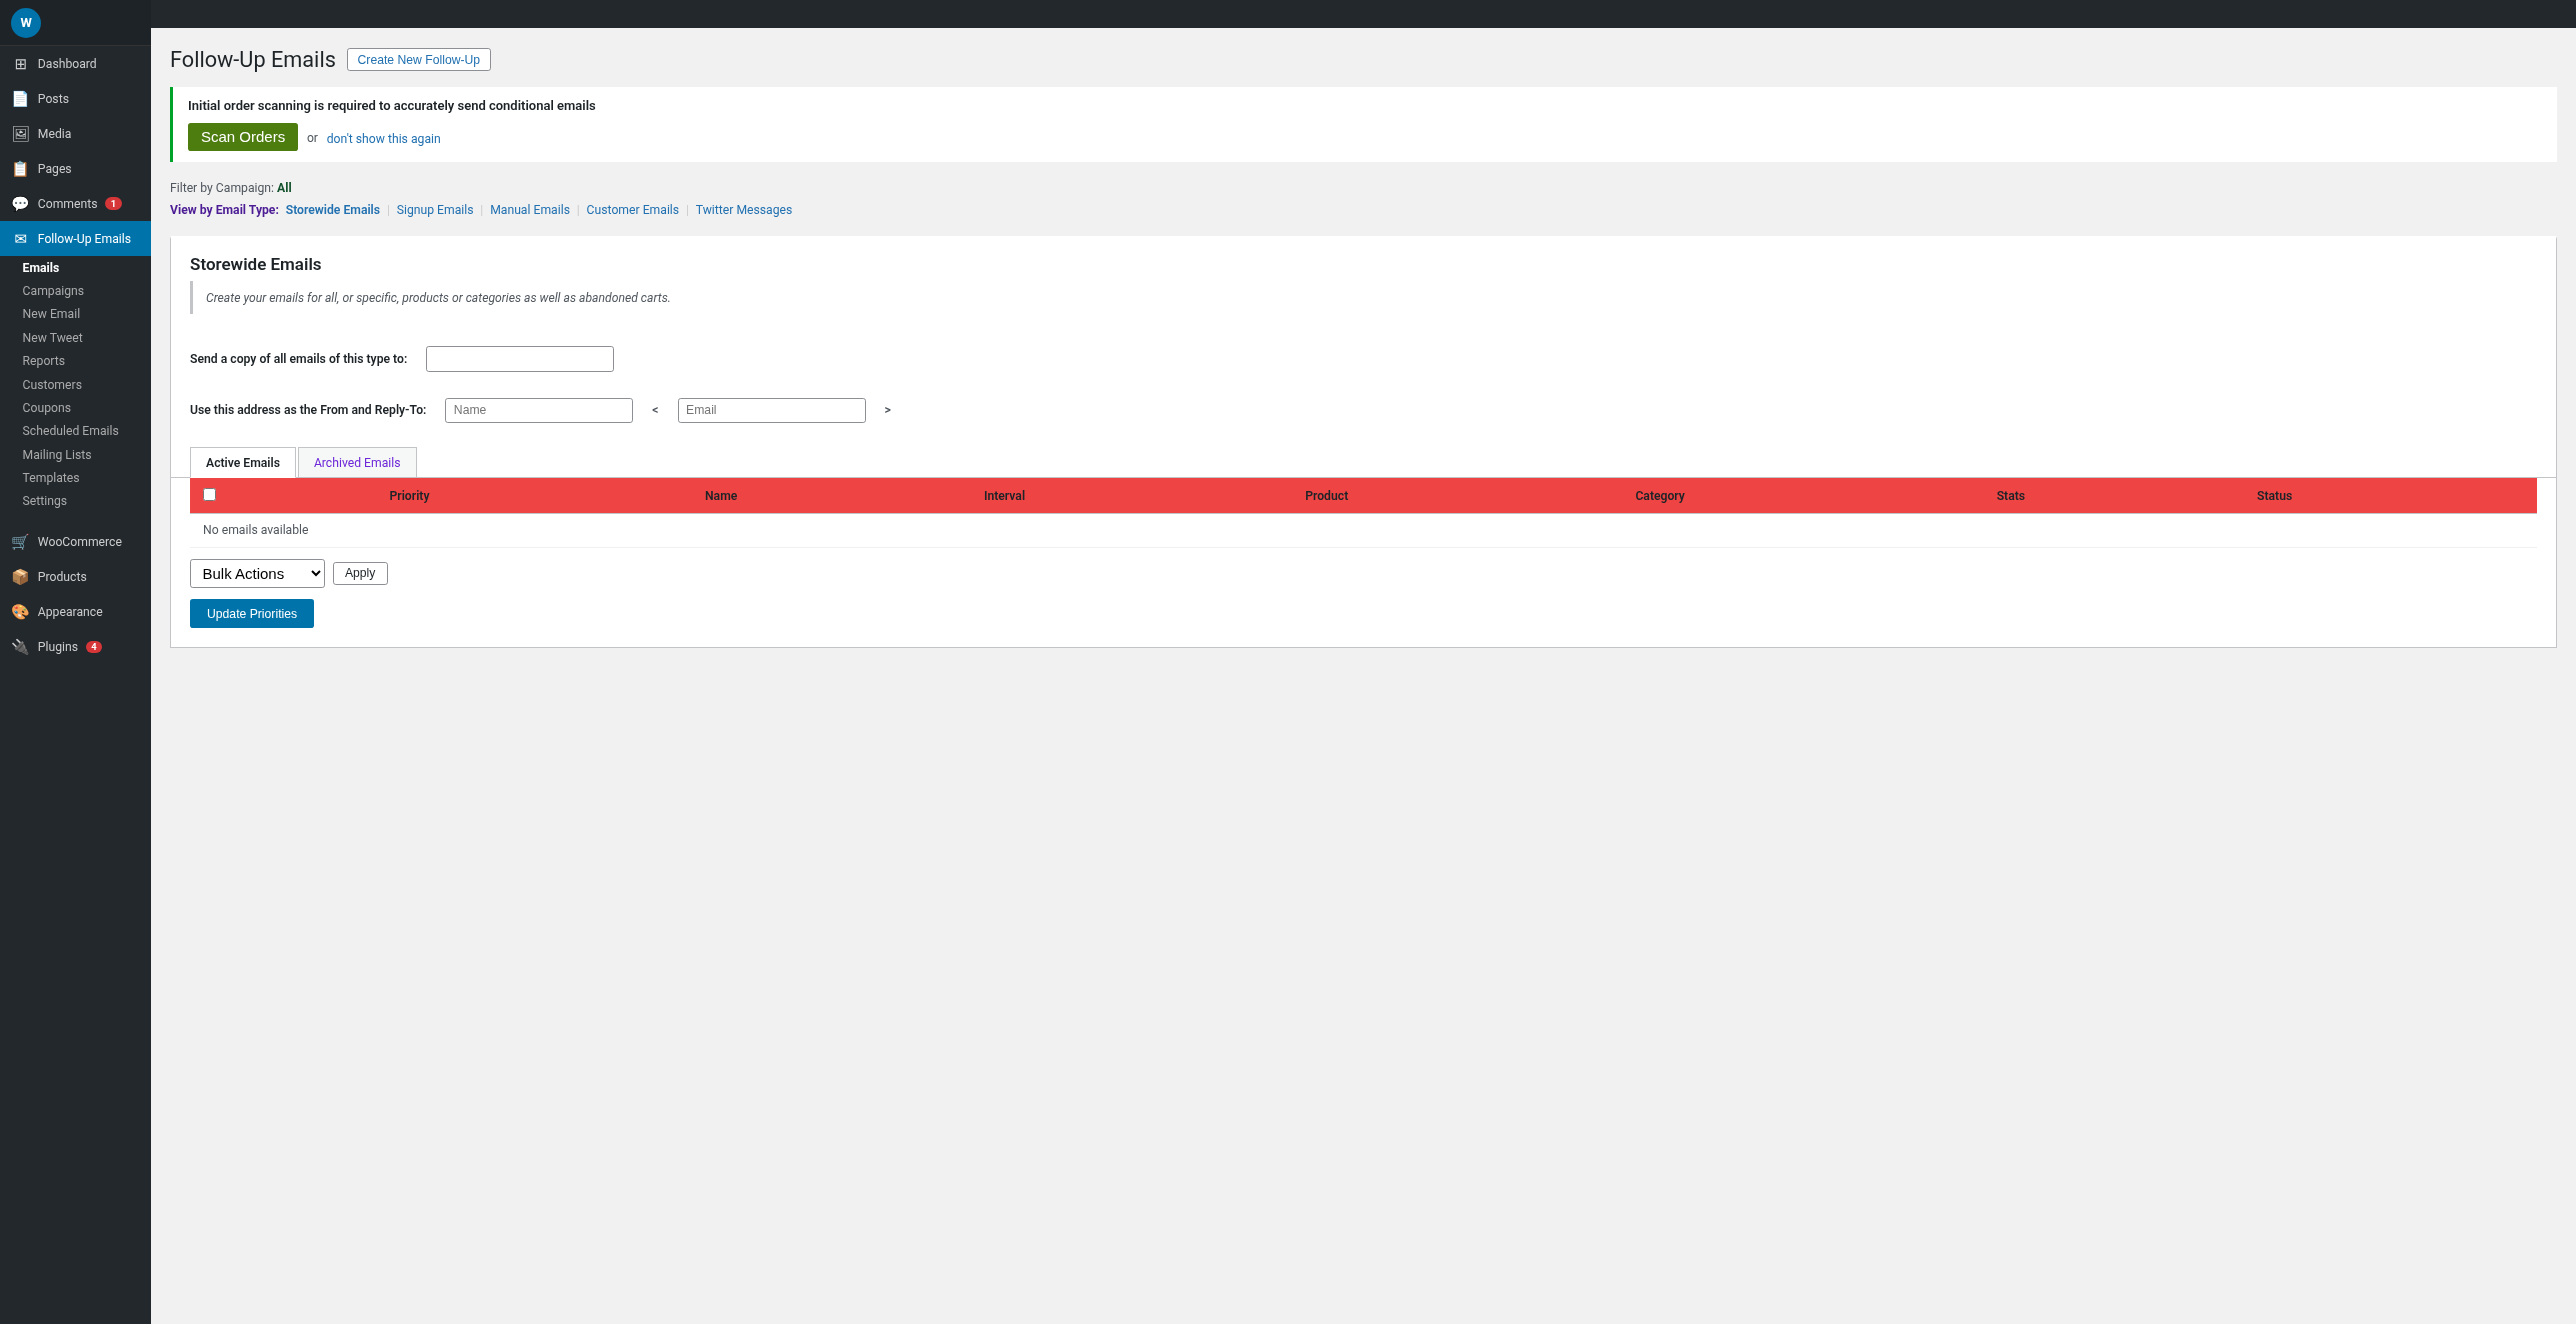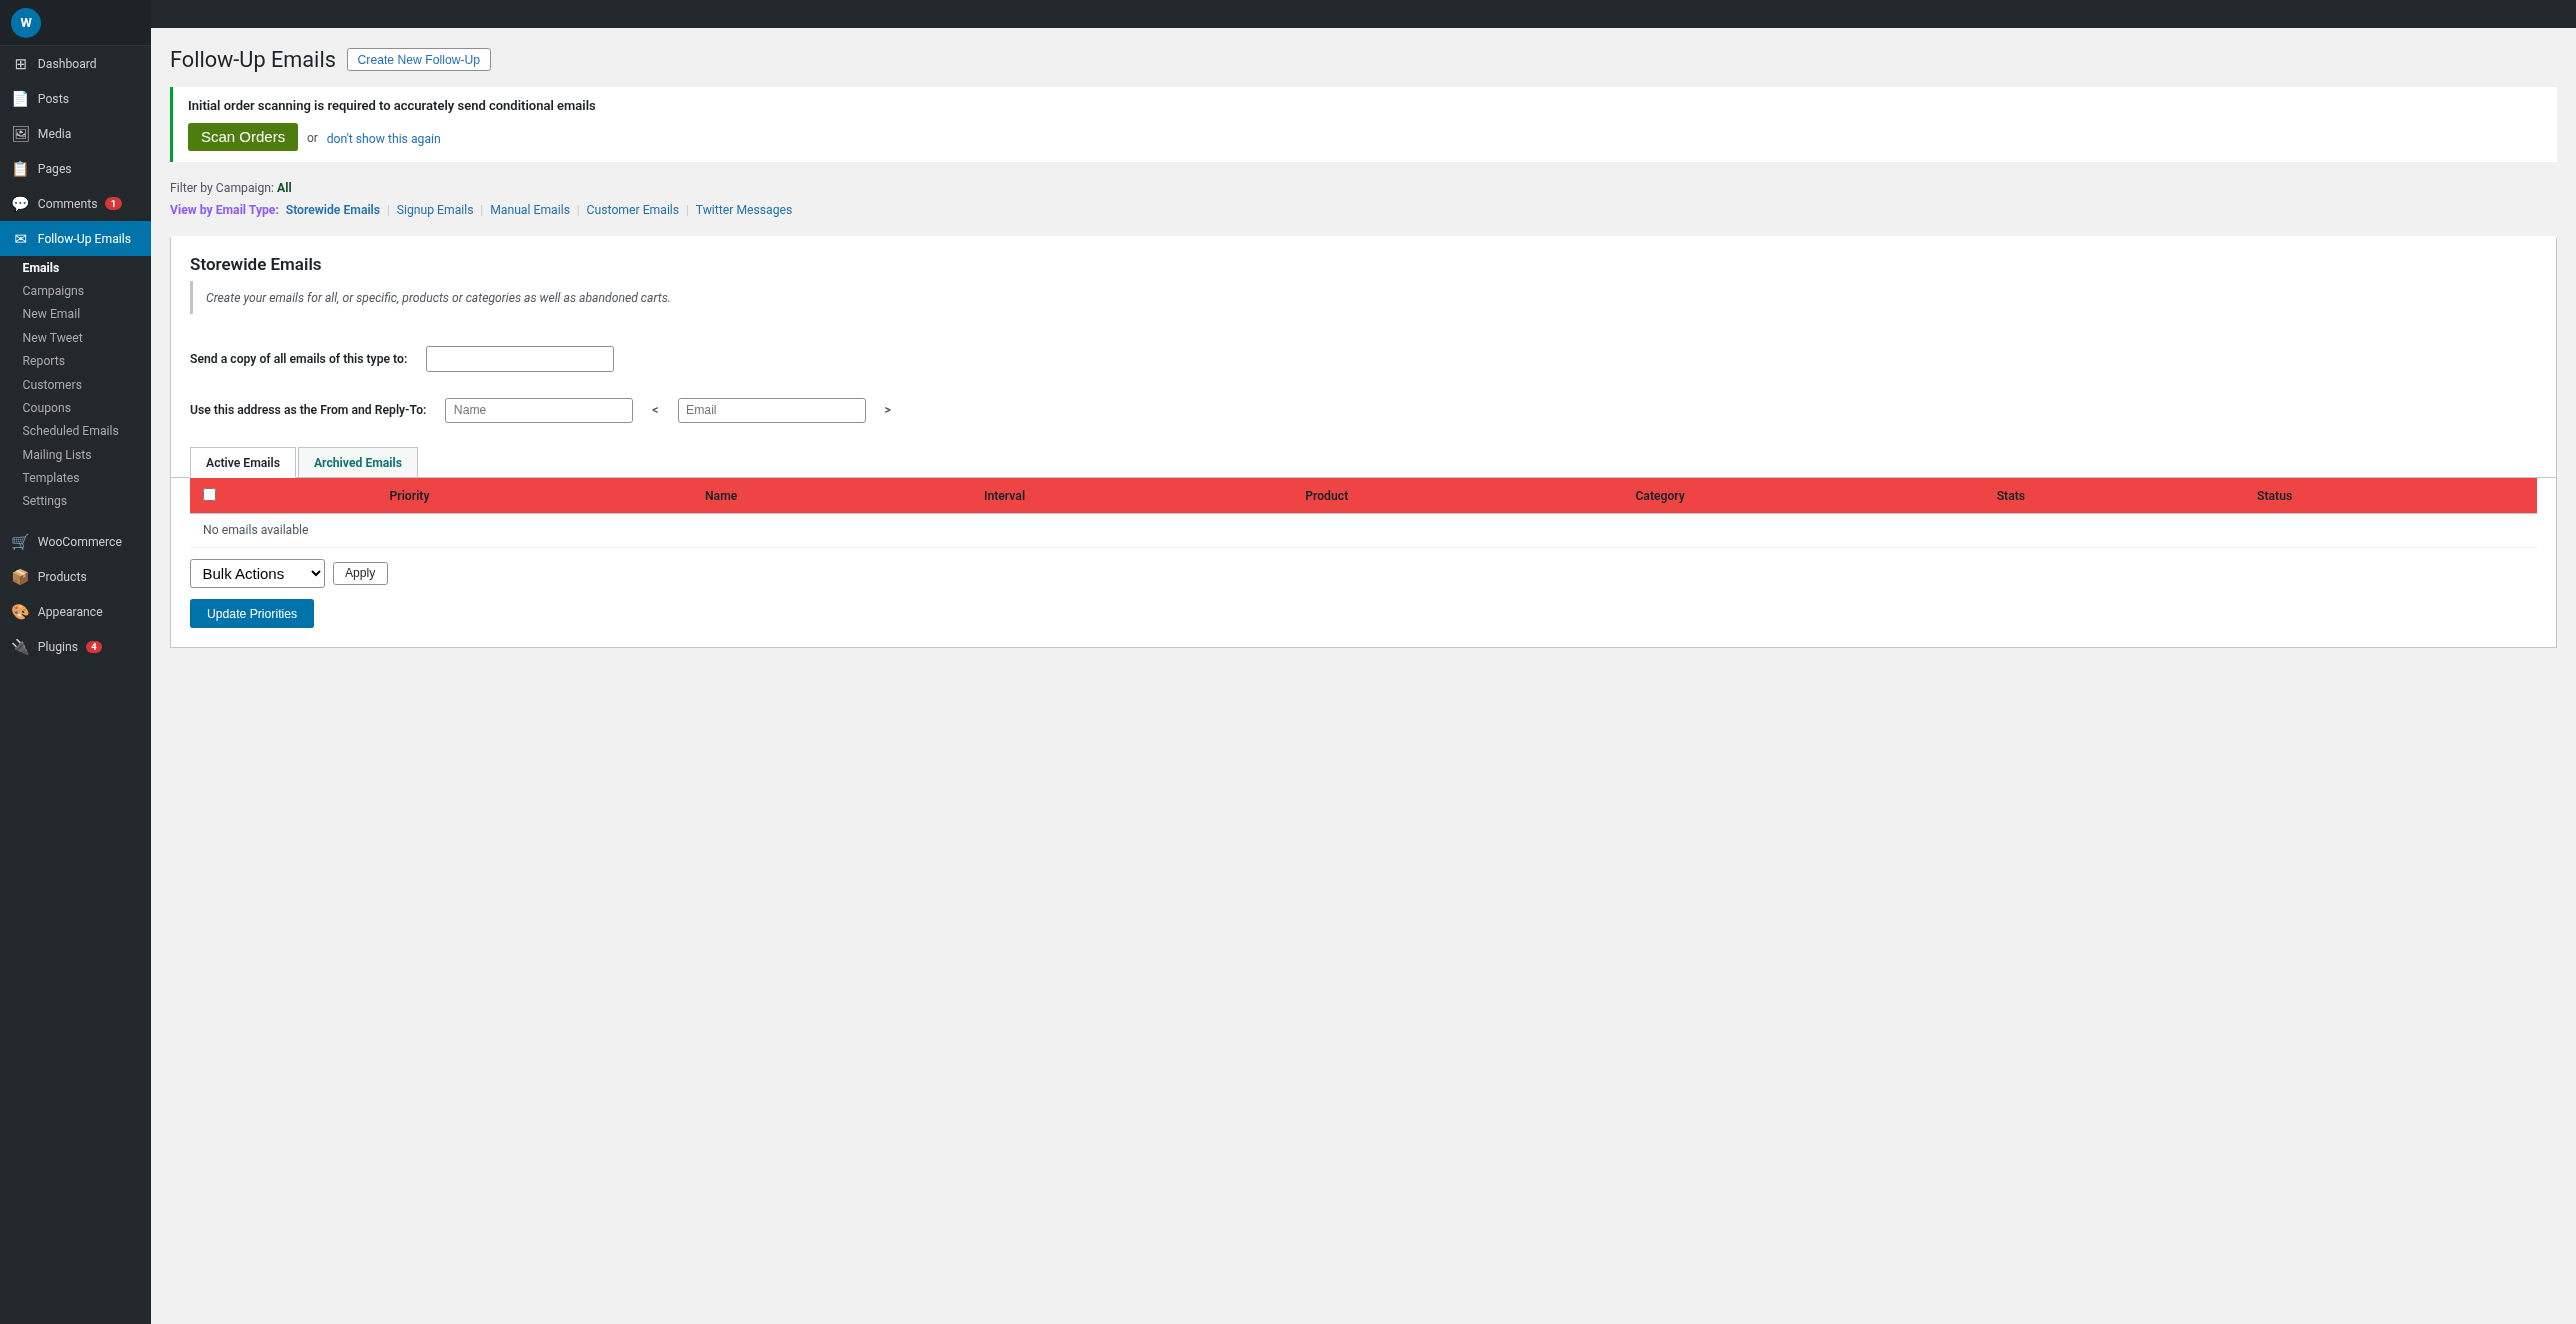--- a/index.html
+++ b/index.html
@@ -118,21 +118,21 @@
       font-size: 12.2px;
     }
     .filter-row strong { color: #14532d; }
 
     
     .email-type-row {
       margin-bottom: 19px;
       font-size: 12.2px;
       color: #50575e;
     }
-    .email-type-row strong { color: #8b5cf6; text-align: center; }
+    .email-type-row strong { color: #4c1d95; text-align: center; }
     .email-type-row a { color: #2271b1; text-decoration: none; margin: 0 3.8px; }
     .email-type-row .sep { color: #ccc; }
 
     
     .content-card {
       background: white;
       border: 0.9px solid #c3c4c7;
       border-top: 3.8px solid white;
     }
 
@@ -182,23 +182,22 @@
       padding: 11.3px 19px 0;
       border-bottom: 0.9px solid #c3c4c7;
     }
     .tab {
       padding: 7.5px 15px;
       border: 0.9px solid #c3c4c7;
       border-bottom: none;
       font-size: 12.2px;
       cursor: pointer;
       background: #f6f7f7;
-      color: #0f766e;
+      color: #6d28d9;
       margin-right: 1.9px;
-      font-weight: bold;
     }
     .tab.active {
       background: white;
       color: #1d2327;
       font-weight: 600;
       border-bottom: 0.9px solid white;
       margin-bottom: -0.9px;
       position: relative;
       z-index: 1;
     }

